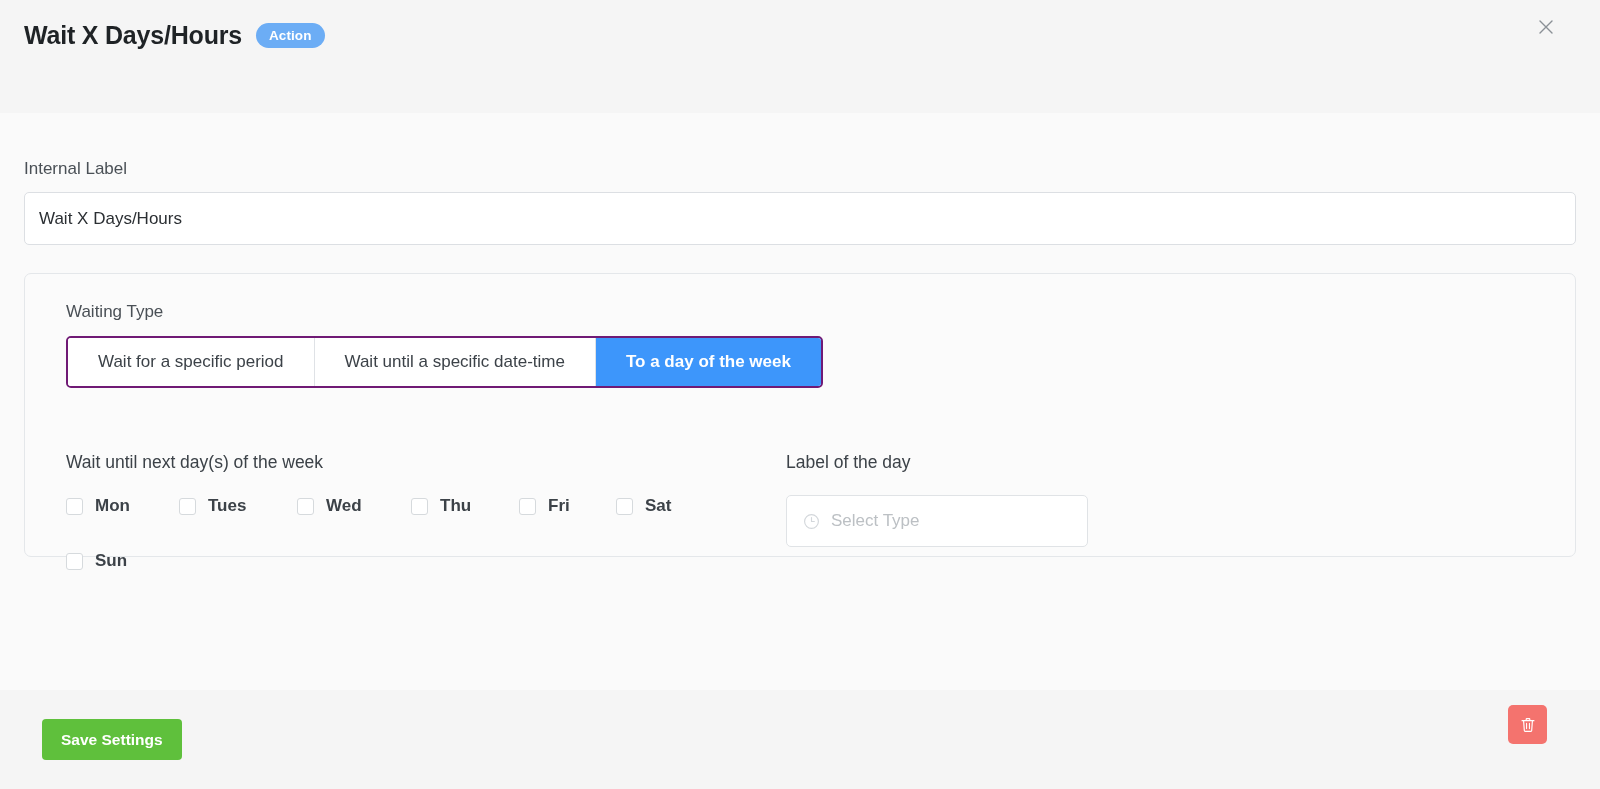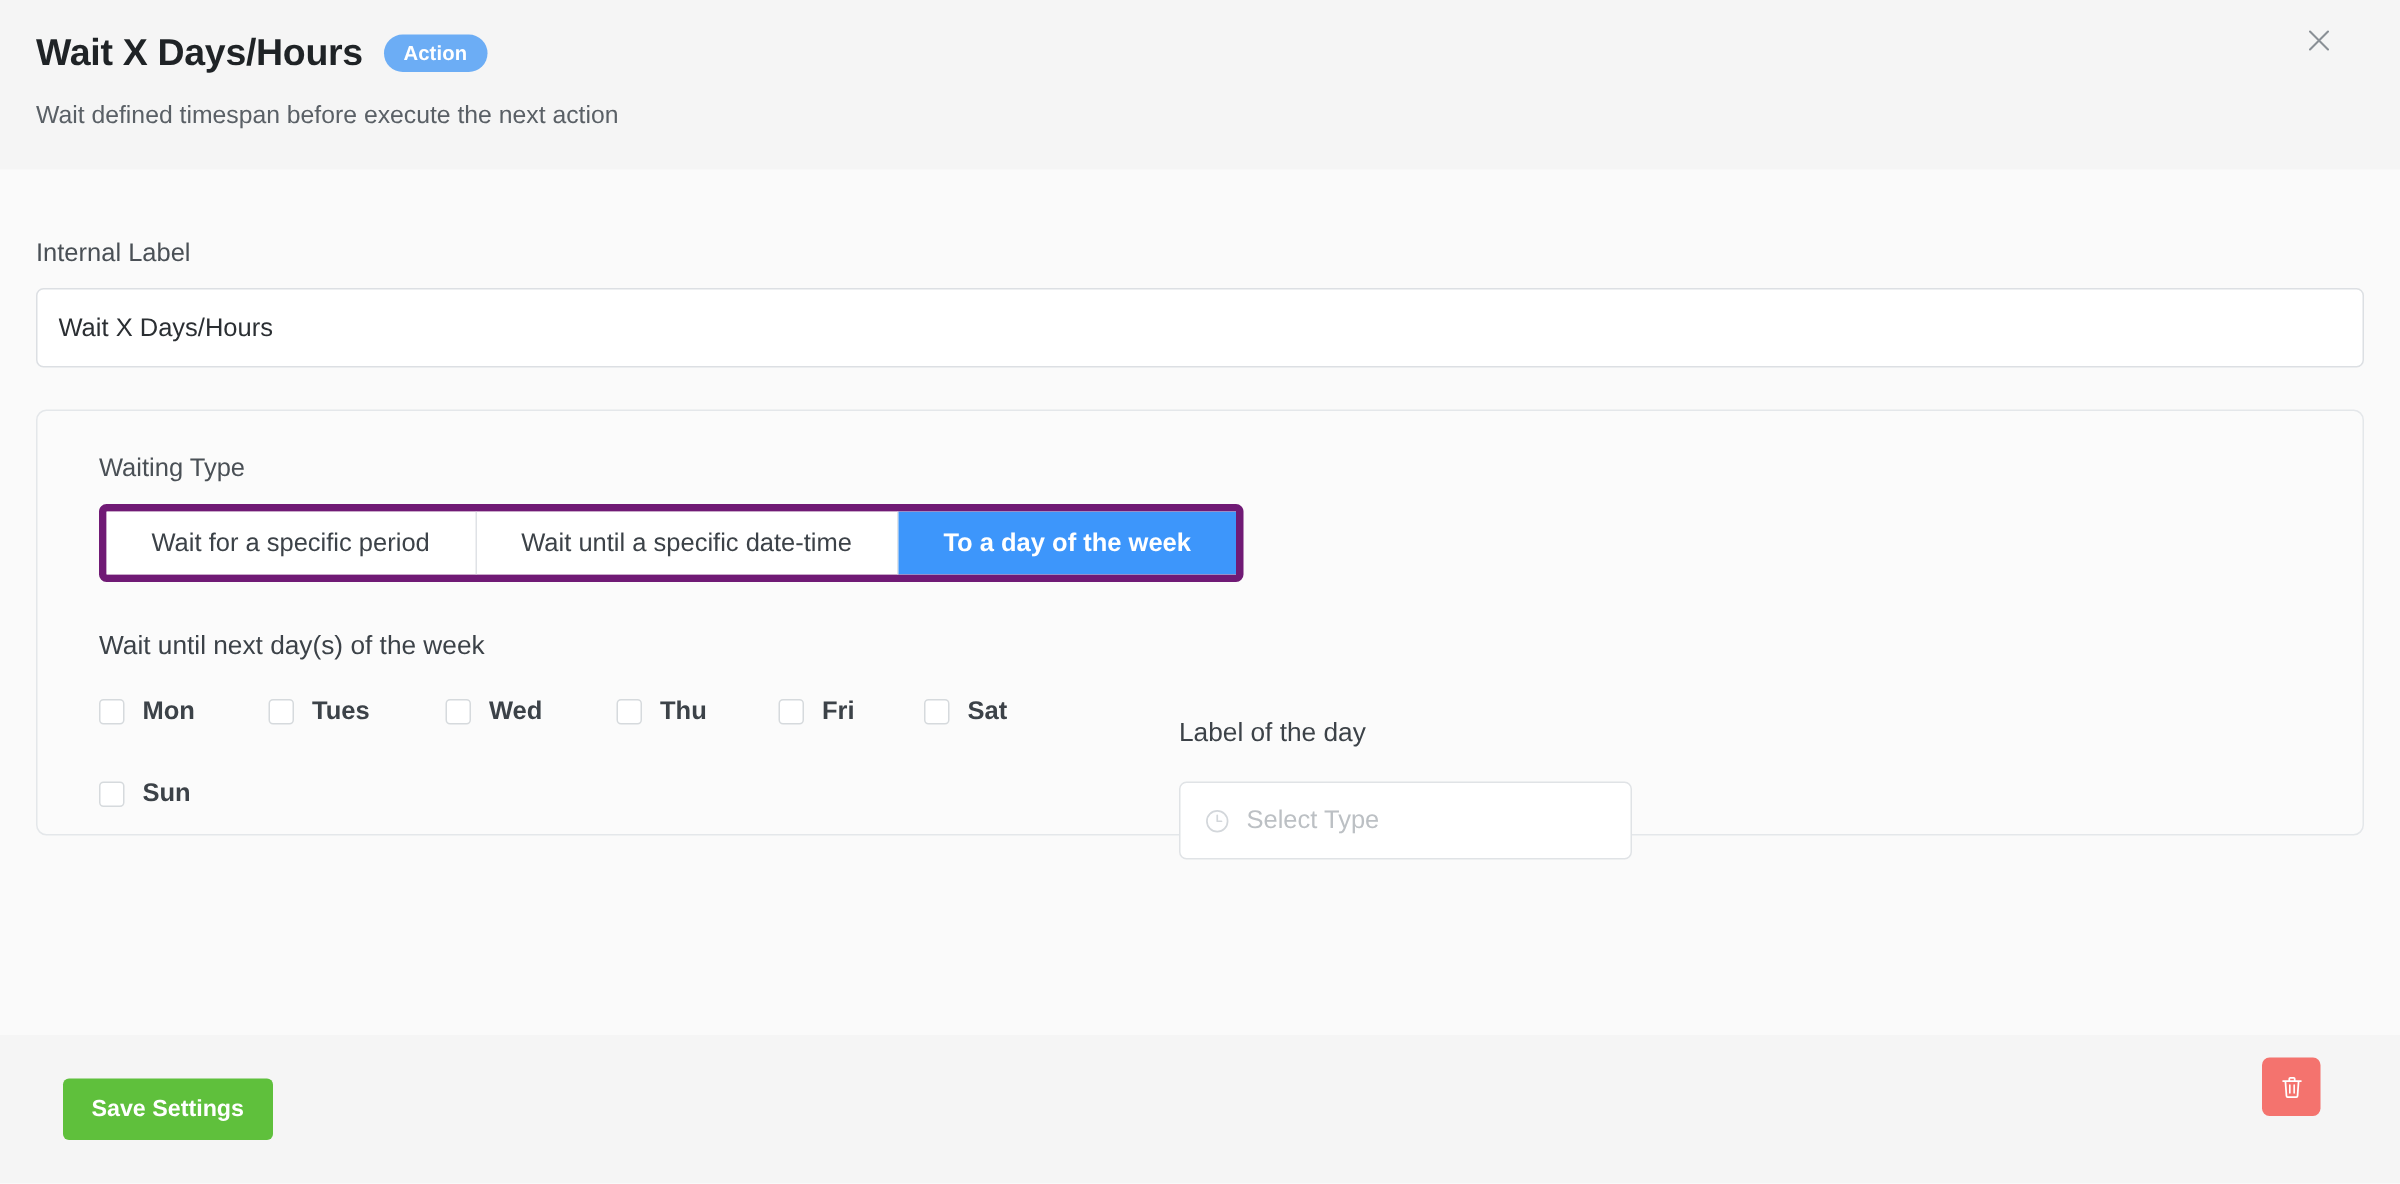--- a/index.html
+++ b/index.html
@@ -132,21 +132,21 @@
     font-size: 17px;
     color: #4a5056;
     line-height: 22px;
     margin-bottom: 13px;
   }
 
   
   .segmented {
     display: inline-flex;
     height: 52px;
-    border: 5px solid #701a75;
+    border: 2px solid #701a75;
     border-radius: 5px;
     overflow: hidden;
     background: #ffffff;
   }
 
   .seg-item {
     display: flex;
     align-items: center;
     justify-content: center;
     padding: 0 30px;
@@ -162,22 +162,21 @@
 
   .seg-item.active {
     background: #3d96fb;
     color: #ffffff;
     font-weight: bold;
   }
 
   
   .row-2col {
     display: flex;
-    margin-top: 31px;
-    align-items: flex-end;
+    margin-top: 63px;
   }
 
   .col-days { width: 720px; flex: 0 0 auto; }
   .col-time { width: 302px; flex: 0 0 auto; }
 
   .group-label {
     font-size: 17.5px;
     color: #3c4248;
     line-height: 22px;
     margin-bottom: 22px;
@@ -298,21 +297,20 @@
 </head>
 <body>
 
 <div class="modal">
 
   <div class="modal-header">
     <div class="title-row">
       <span class="modal-title">Wait X Days/Hours</span>
       <span class="badge-action">Action</span>
     </div>
-    <div class="modal-subtitle">Wait defined timespan before execute the next action</div>
     <button class="close-btn">
       <svg width="16" height="16" viewBox="0 0 16 16">
         <path d="M2 2 L14 14 M14 2 L2 14" stroke="#8a9096" stroke-width="1.4" fill="none" stroke-linecap="round"></path>
       </svg>
     </button>
   </div>
 
   <div class="modal-body">
 
     <div class="field-label">Internal Label</div>

